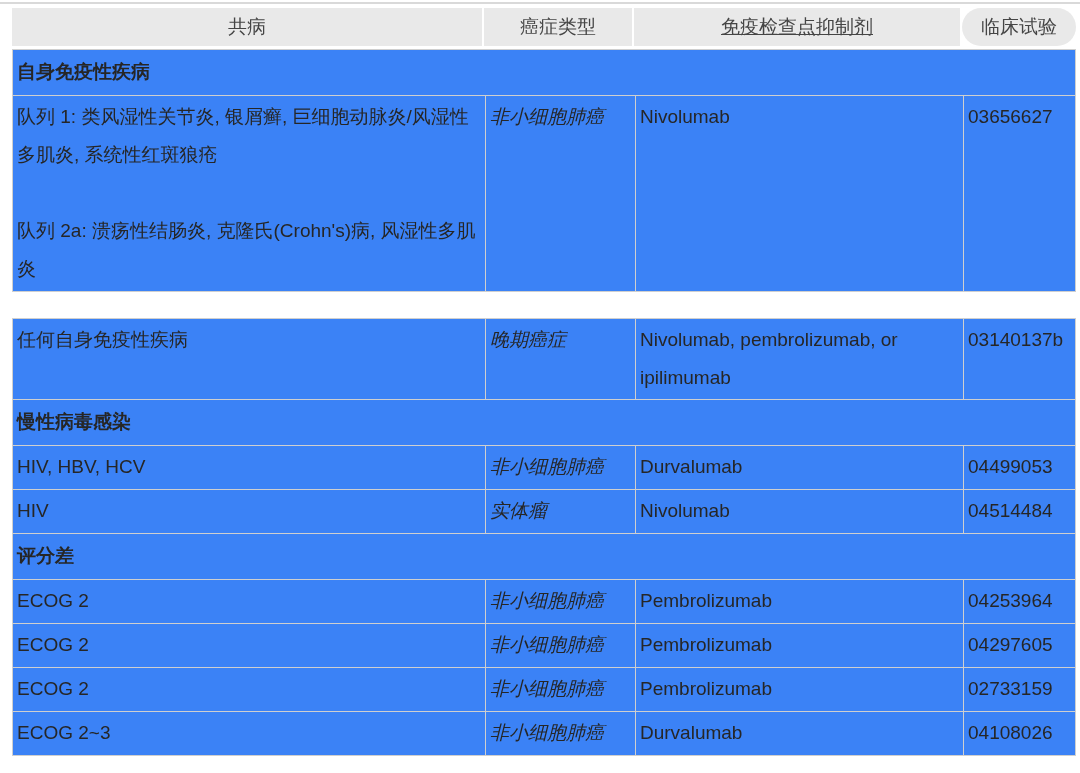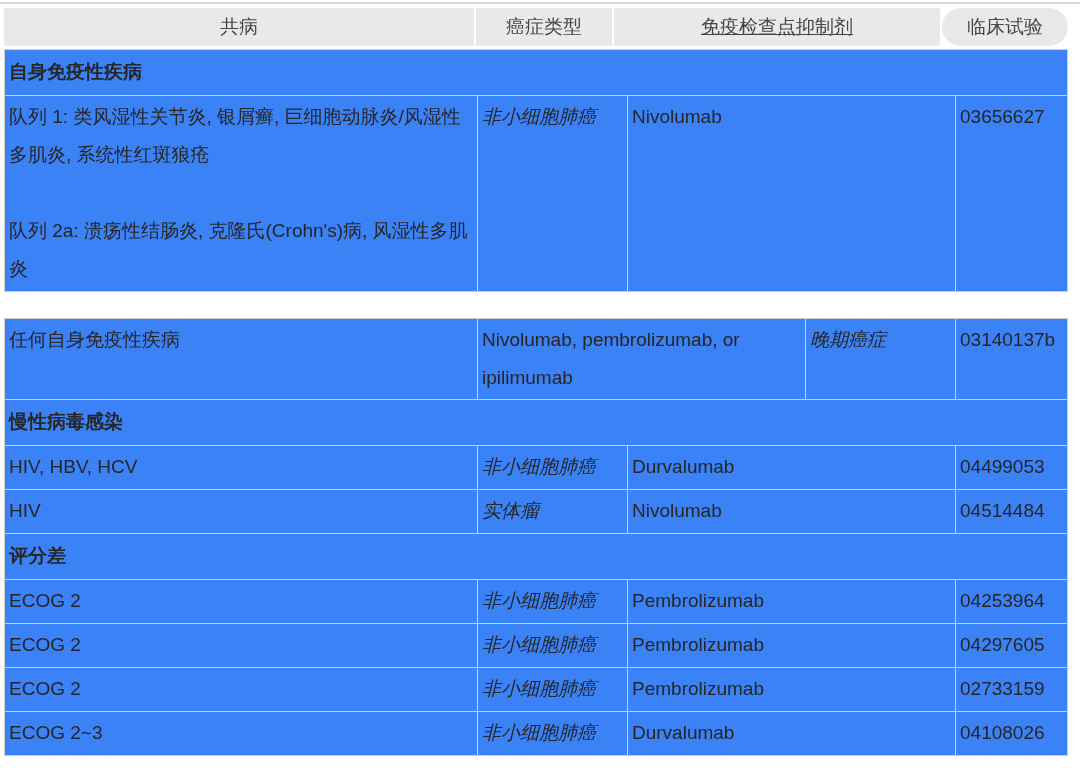--- a/index.html
+++ b/index.html
@@ -21,36 +21,36 @@
     overflow: hidden;
   }
   .top-rule {
     position: absolute;
     top: 2px; left: 0;
     width: 1080px; height: 2px;
     background: var(--top-rule);
   }
   .table-wrap {
     position: absolute;
-    top: 8px; left: 4px;
+    top: 8px; left: 12px;
     width: 1064px;
   }
   
   .thead { display: flex; gap: 2px; margin-bottom: 3px; }
   .th {
     background: var(--header-bg);
     color: var(--header-text);
     height: 38px;
     line-height: 38px;
     text-align: center;
     overflow: hidden;
     white-space: nowrap;
   }
   .th.c1 { width: 470px; }
-  .th.c2 { width: 136px; }
+  .th.c2 { width: 148px; }
   .th.c3 { width: 326px; text-decoration: underline; }
   .th.c4 { flex: 1; border-radius: 19px; }
   
   .tbody { border: 1px solid var(--border); background: #3b82f6; }
   .block-gap { height: 26px; }
   .row { display: flex; }
   .row + .row { border-top: 1px solid var(--border); }
   .cell {
     padding: 2px 5px 2px 4px;
     line-height: 38px;
@@ -99,22 +99,22 @@
       <div class="cell c3">Nivolumab</div>
       <div class="cell c4">03656627</div>
     </div>
   </div>
 
   <div class="block-gap"></div>
 
   <div class="tbody">
     <div class="row r-double">
       <div class="cell c1">任何自身免疫性疾病</div>
+      <div class="cell c2">晚期癌症</div>
       <div class="cell c3">Nivolumab, pembrolizumab, or ipilimumab</div>
-      <div class="cell c2">晚期癌症</div>
       <div class="cell c4">03140137b</div>
     </div>
 
     <div class="row section-row">
       <div class="cell">慢性病毒感染</div>
     </div>
 
     <div class="row r-single">
       <div class="cell c1">HIV, HBV, HCV</div>
       <div class="cell c2">非小细胞肺癌</div>

